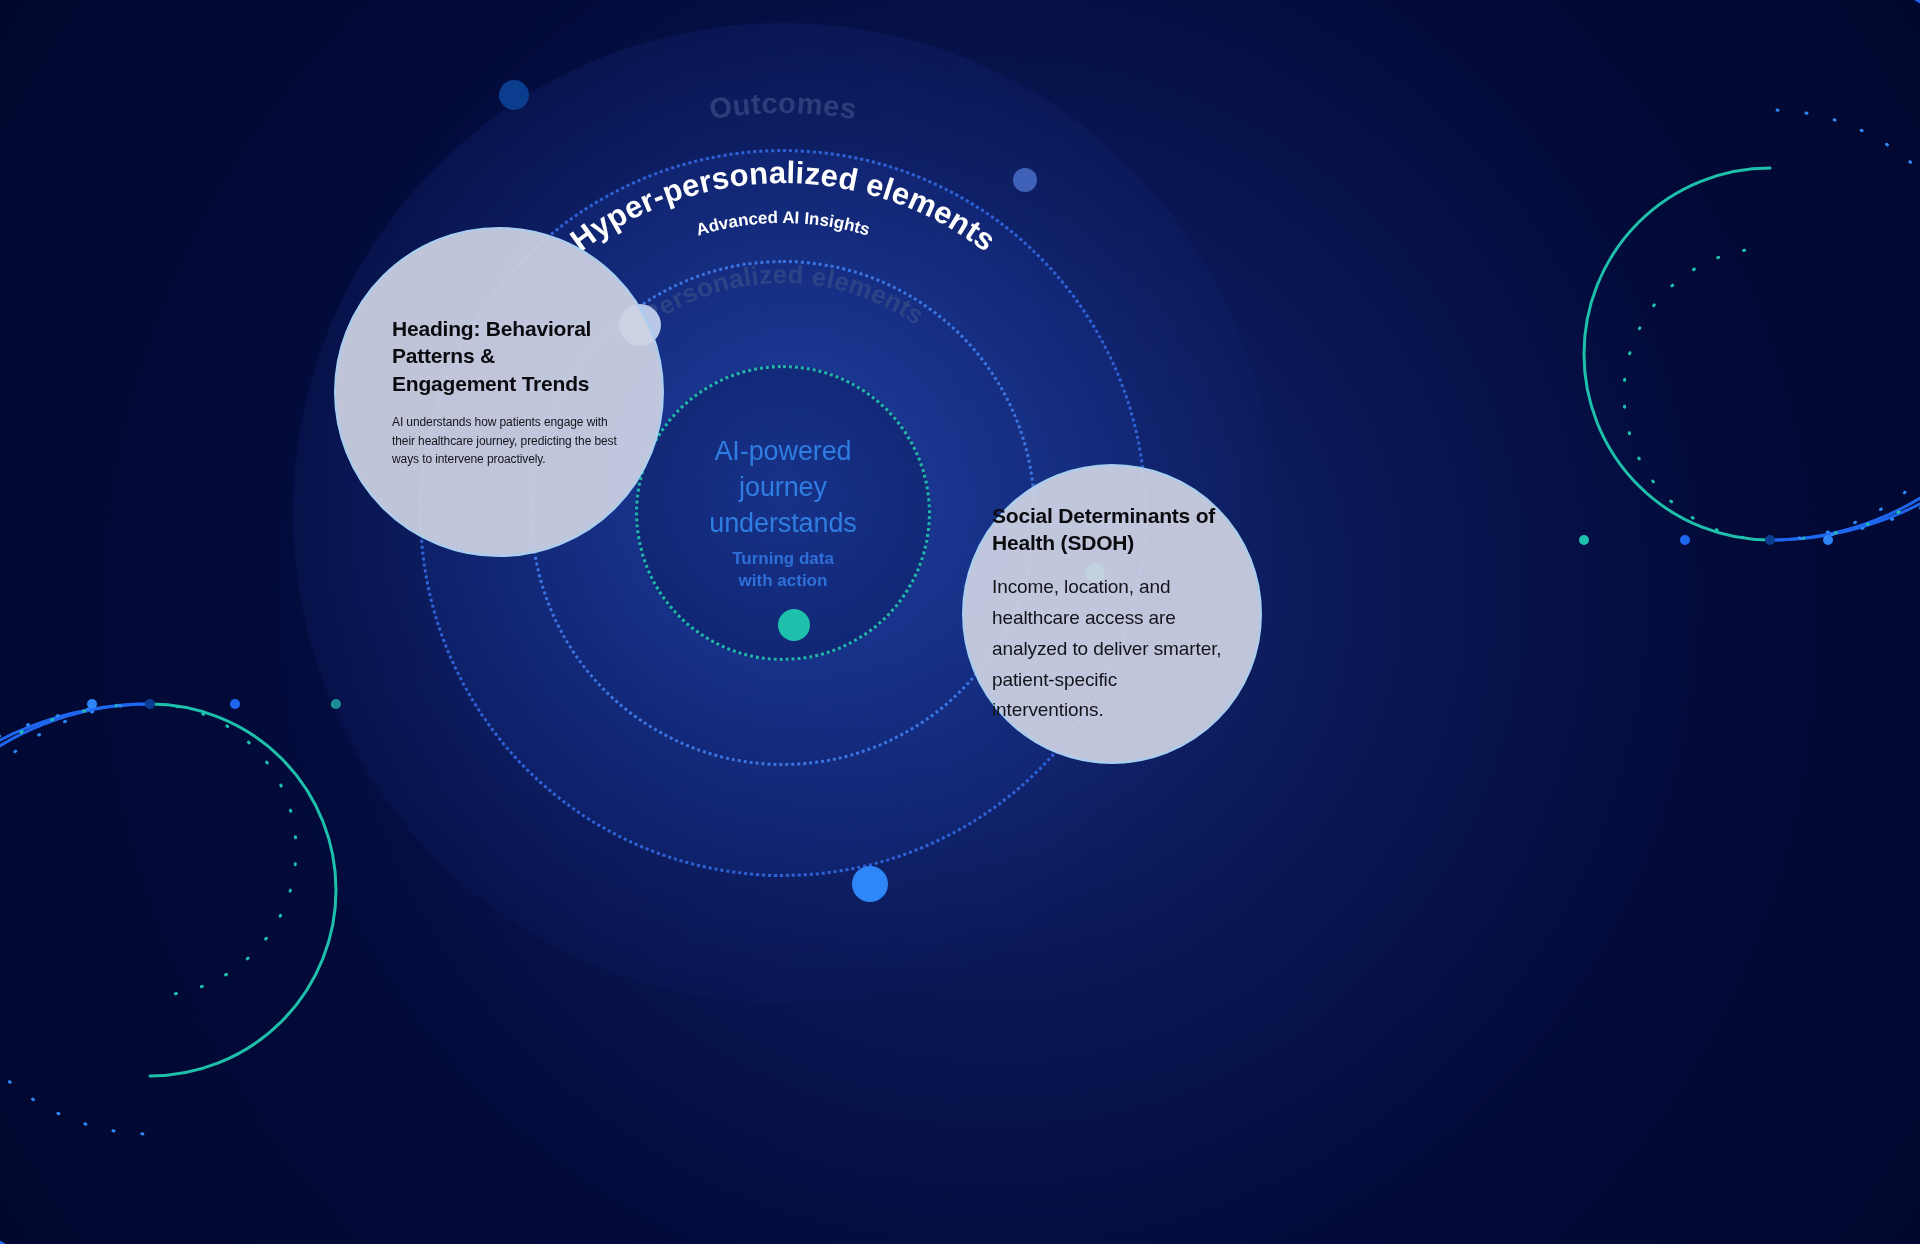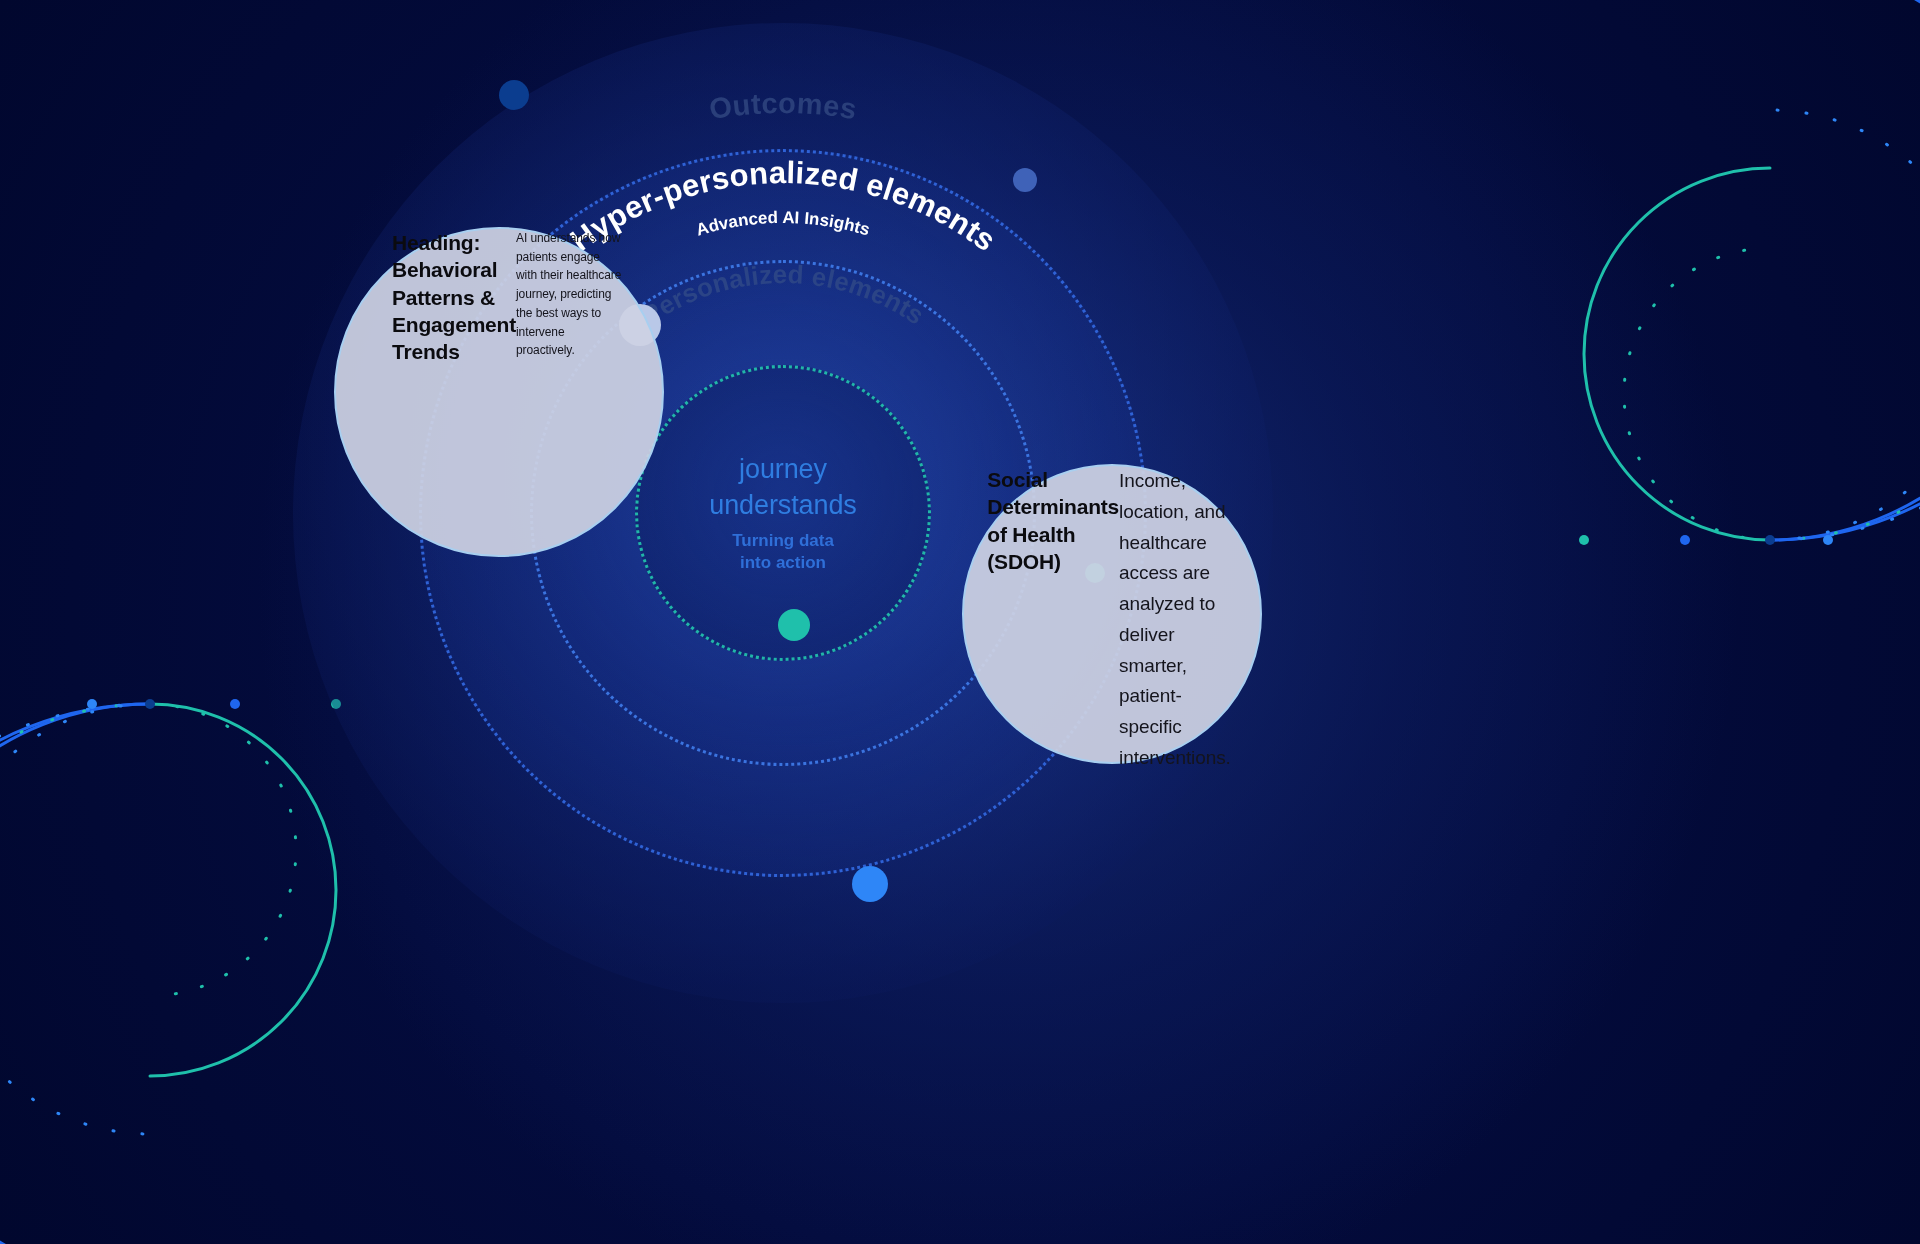--- a/index.html
+++ b/index.html
@@ -91,20 +91,21 @@
   }
 
   
   .card{
     position:absolute;
     border-radius:50%;
     background:rgba(206,210,227,0.93);
     border:2px solid #a8cff0;
     box-sizing:border-box;
     display:flex;
+    flex-direction:column;
     justify-content:center;
   }
   .card-left{
     left:334px;top:227px;width:330px;height:330px;
     padding:0 38px 0 56px;
   }
   .card-right{
     left:962px;top:464px;width:300px;height:300px;
     padding:0 34px 0 28px;
   }
@@ -192,26 +193,27 @@
       <textPath href="#arcRing2s" startOffset="50%" text-anchor="middle" id="tp-ring2sub">Advanced AI Insights</textPath>
     </text>
 
     <text fill="#2b4486" font-size="26" font-weight="bold" font-family="Liberation Sans, sans-serif" letter-spacing="0.2">
       <textPath href="#arcRing3" startOffset="50%" text-anchor="middle" id="tp-ring3">Personalized elements</textPath>
     </text>
   </svg>
 
   <div class="center-text">
     <div class="center-title">
+      <div>AI-powered</div>
       <div>journey</div>
       <div>understands</div>
     </div>
     <div class="center-sub">
       <div>Turning data</div>
-      <div>into action</div>
+      <div>with action</div>
     </div>
   </div>
 
   <div id="node-layer">
       <div class="node" style="left: 514px; top: 95px; width: 30px; height: 30px; background: rgb(11, 61, 143);"></div>
       <div class="node" style="left: 1025px; top: 180px; width: 24px; height: 24px; background: rgb(63, 98, 184);"></div>
       <div class="node" style="left: 640px; top: 325px; width: 42px; height: 42px; background: rgb(185, 200, 232);"></div>
       <div class="node" style="left: 1095px; top: 573px; width: 20px; height: 20px; background: rgb(47, 192, 184);"></div>
       <div class="node" style="left: 794px; top: 625px; width: 32px; height: 32px; background: rgb(31, 192, 171);"></div>
       <div class="node" style="left: 870px; top: 884px; width: 36px; height: 36px; background: rgb(46, 134, 247);"></div>

